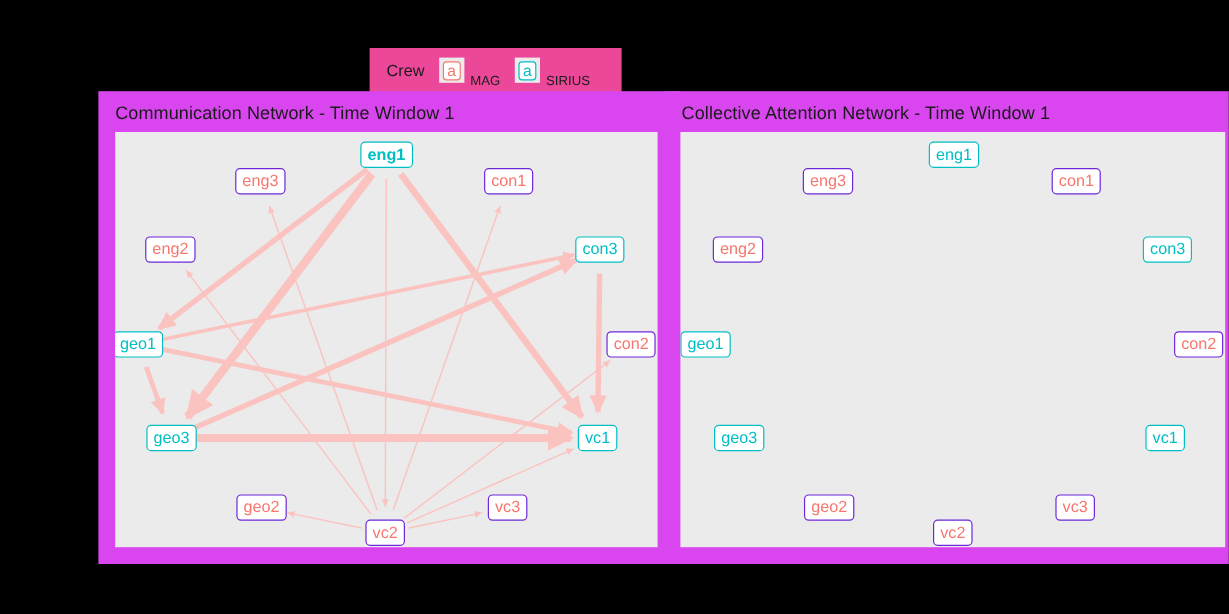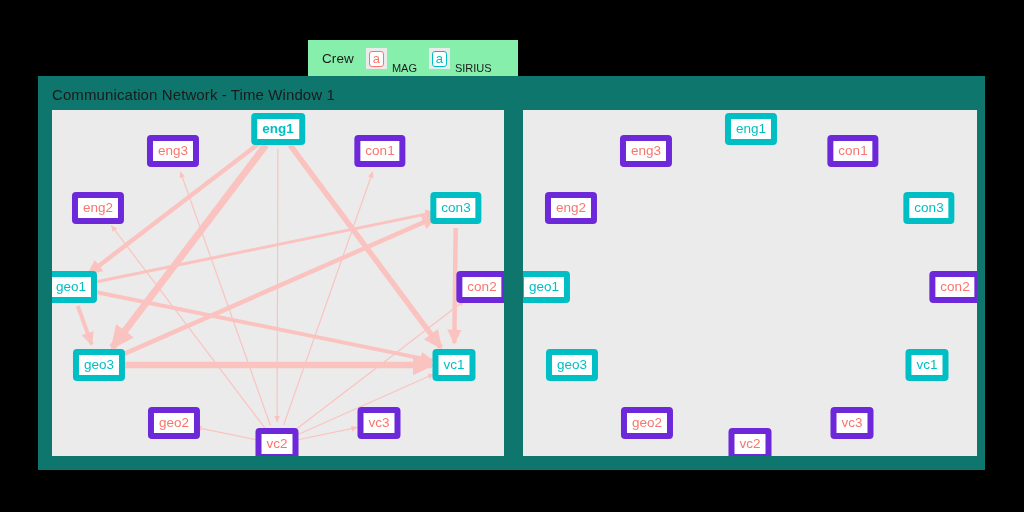--- a/index.html
+++ b/index.html
@@ -5,21 +5,21 @@
   html,body{margin:0;padding:0;}
   body{
     width:1024px;height:512px;background:#000;
     font-family:"Liberation Sans","DejaVu Sans",sans-serif;
     overflow:hidden;position:relative;
   }
   .stage{position:absolute;left:0;top:0;width:1024px;height:512px;}
 
   
   .legend{
-    position:absolute;background:#86efac;display:flex;align-items:center;
+    position:absolute;background:#ec4899;display:flex;align-items:center;
     box-sizing:border-box;
   }
   #legend-crew{left:308px;top:40px;width:210px;height:37px;padding-left:14px;}
   #legend-msg{left:524px;top:40px;width:192px;height:37px;padding-left:14px;}
   .legend-title{
     font-size:13.5px;color:#1a1a1a;white-space:nowrap;letter-spacing:.1px;
   }
   .key-swatch{
     width:21px;height:21px;background:#ebebeb;display:inline-flex;
     align-items:center;justify-content:center;margin:0 5px 0 12px;
@@ -30,36 +30,36 @@
     border:1px solid currentColor;border-radius:3px;
     padding:0px 3px 1px 3px;background:#fff;
   }
   .key-label{font-size:11px;color:#1a1a1a;white-space:nowrap;margin-top:18px;}
   .key-line{
     width:21px;height:21px;background:#ebebeb;margin:0 5px 0 12px;
     display:inline-flex;align-items:center;justify-content:center;flex:0 0 auto;
   }
 
   
-  .panel{position:absolute;background:#0f766e;box-sizing:border-box;}
+  .panel{position:absolute;background:#d946ef;box-sizing:border-box;margin-left:44px;}
   #panel-left{left:38px;top:76px;width:485px;height:394px;}
   #panel-right{left:510px;top:76px;width:475px;height:394px;}
   .panel-title{
     position:absolute;left:14px;top:10px;font-size:15px;color:#1a1a1a;
     white-space:nowrap;letter-spacing:.1px;
   }
   .plot{position:absolute;background:#ebebeb;overflow:hidden;}
   #plot-left{left:14px;top:34px;width:452px;height:346px;}
   #plot-right{left:13px;top:34px;width:454px;height:346px;}
   .plot svg{position:absolute;left:0;top:0;width:100%;height:100%;}
 
   
   .node{
     position:absolute;transform:translate(-50%,-50%);
-    background:#ffffff;border:6px solid #6d28d9;border-radius:4px;
+    background:#ffffff;border:1px solid #6d28d9;border-radius:4px;
     color:#f8766d;font-size:13.5px;line-height:15px;
     padding:2px 5px 3px 5px;white-space:nowrap;
   }
   .node.sirius{border-color:#00bfc4;color:#00bfc4;}
   .node.bold{font-weight:bold;}
 </style>
 </head>
 <body>
 
 <div class="stage">
@@ -122,20 +122,21 @@
           <div class="node sirius" style="left: 47px; top: 255px;">geo3</div>
           <div class="node sirius" style="left: 402px; top: 255px;">vc1</div>
           <div class="node" style="left: 122px; top: 313px;">geo2</div>
           <div class="node" style="left: 327px; top: 313px;">vc3</div>
           <div class="node" style="left: 225px; top: 334px;">vc2</div>
         </div>
     </div>
   </div>
 
   <div class="panel" id="panel-right">
+    <div class="panel-title">Collective Attention Network - Time Window 1</div>
     <div class="plot" id="plot-right">
       <svg id="edges-right" viewBox="0 0 454 346" preserveAspectRatio="none">
         <g id="edges-right-g"></g>
       </svg>
       <div id="nodes-right">
           <div class="node sirius" style="left: 228px; top: 19px;">eng1</div>
           <div class="node" style="left: 123px; top: 41px;">eng3</div>
           <div class="node" style="left: 330px; top: 41px;">con1</div>
           <div class="node" style="left: 48px; top: 98px;">eng2</div>
           <div class="node sirius" style="left: 406px; top: 98px;">con3</div>

